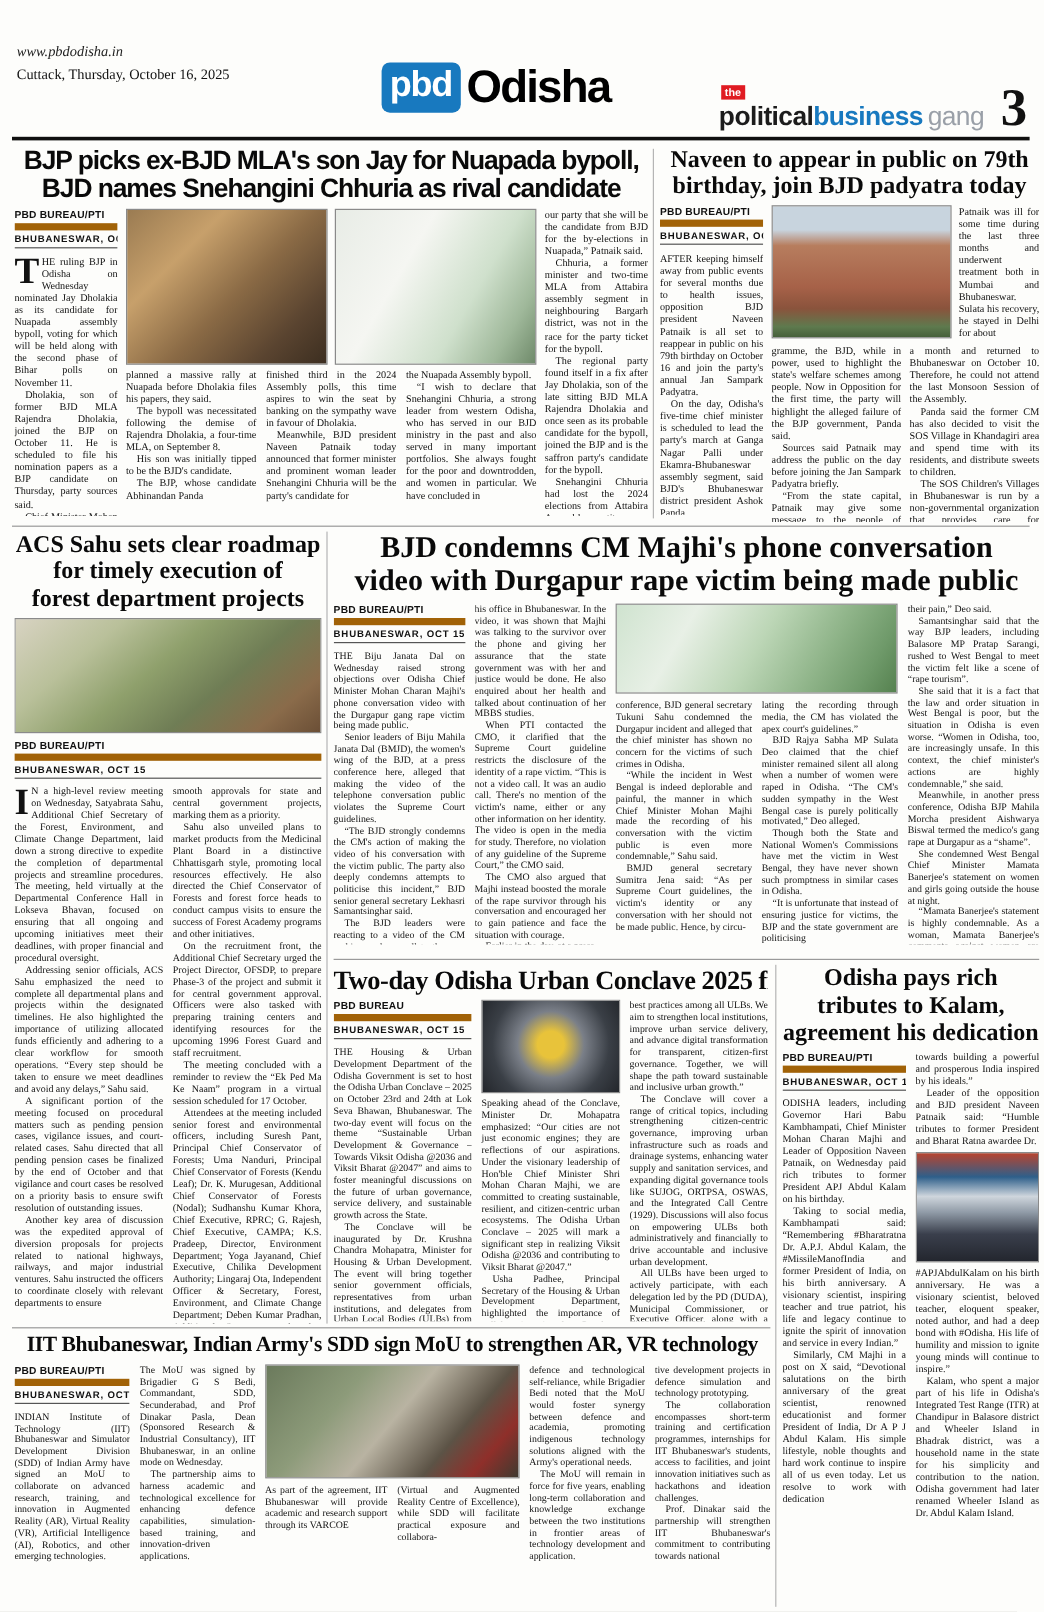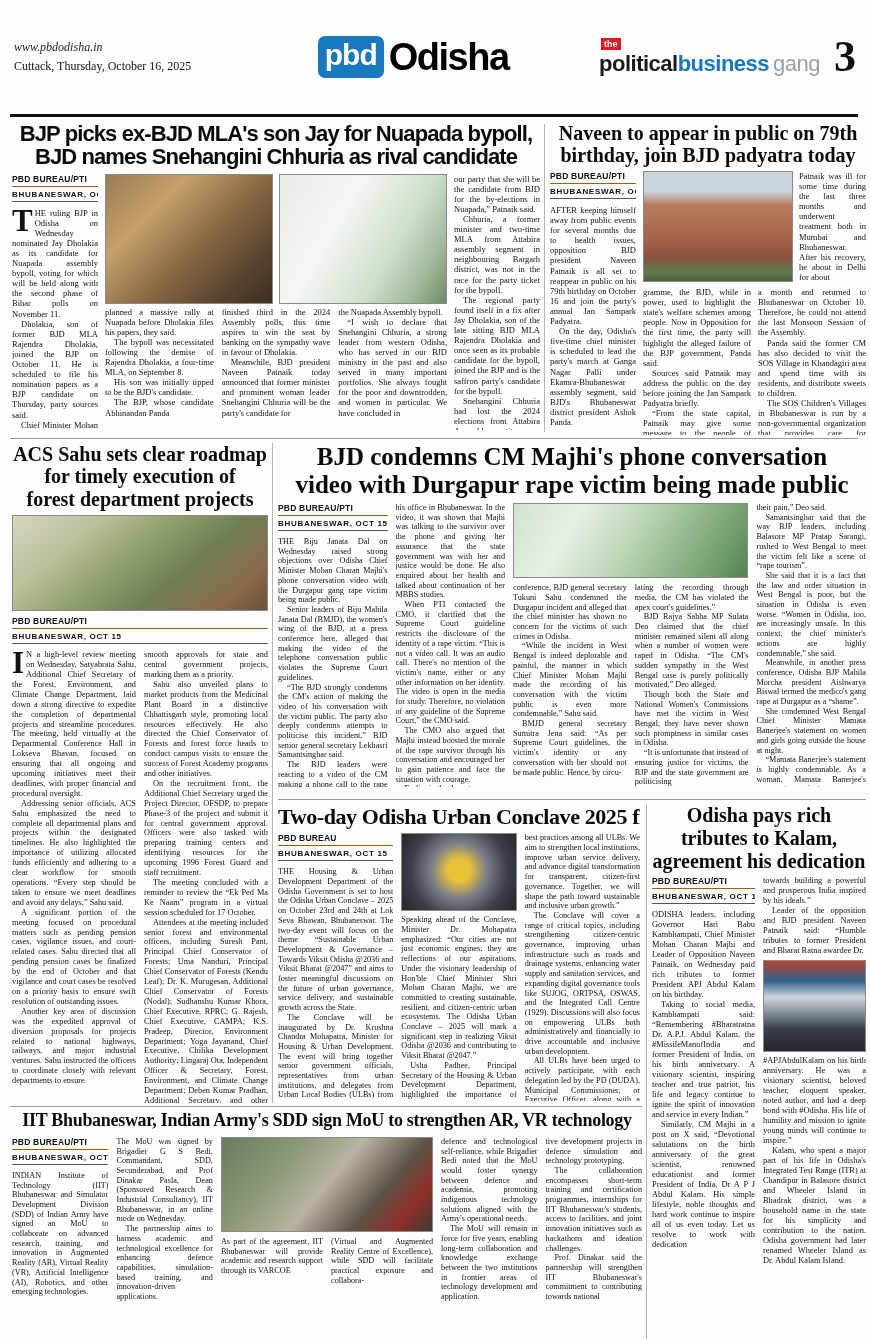--- a/index.html
+++ b/index.html
@@ -1,36 +1,36 @@
 <!DOCTYPE html>
 <html><head>
 <meta charset="utf-8">
 <style>
   html,body{margin:0;padding:0;background:#e8e8e4;}
   #page{position:relative;width:870px;height:1343px;background:#fdfdfb;margin:0 auto;overflow:hidden;font-family:"Liberation Serif",serif;color:#111;}
   
-  #masthead{position:absolute;left:14px;top:20px;width:842px;height:74px;display:flex;justify-content:space-between;align-items:center;}
+  #masthead{position:absolute;left:14px;top:36px;width:842px;height:74px;display:flex;justify-content:space-between;}
   .site-url{font-style:italic;font-size:12px;color:#222;}
   .edition{font-size:12px;color:#111;margin-top:4px;}
   .mast-logo{display:flex;align-items:center;padding-left:36px;}
   .pbd-box{display:inline-block;background:#1879bf;color:#fff;font-family:"Liberation Sans",sans-serif;font-weight:bold;font-size:30px;line-height:30px;padding:4px 7px 8px 7px;border-radius:7px;letter-spacing:-1px;}
   .logo-odisha{font-family:"Liberation Sans",sans-serif;font-weight:bold;font-size:38px;letter-spacing:-1.5px;color:#000;margin-left:5px;}
   .mast-brand{display:flex;align-items:flex-end;}
   .brand-stack{display:flex;flex-direction:column;align-items:flex-start;}
   .the-box{background:#e01b22;color:#fff;font-family:"Liberation Sans",sans-serif;font-weight:bold;font-size:9px;padding:1px 3px;margin-left:2px;margin-bottom:1px;}
   .brand-line{white-space:nowrap;font-family:"Liberation Sans",sans-serif;}
   .w-pol{font-weight:bold;font-size:22px;color:#1c1c1c;letter-spacing:-0.5px;}
   .w-bus{font-weight:bold;font-size:22px;color:#1879bf;letter-spacing:-0.5px;}
   .w-daily{font-size:22px;color:#9aa0a8;margin-left:4px;letter-spacing:-0.5px;}
   .page-num{font-family:"Liberation Serif",serif;font-size:44px;font-weight:bold;color:#111;margin-left:14px;line-height:40px;}
   #header-rule{position:absolute;left:10px;top:114px;width:848px;height:3px;background:#101010;}
   
   .article{position:absolute;overflow:hidden;}
   .hl{font-weight:bold;text-align:center;color:#0a0a0a;}
-  .byline{font-family:"Liberation Sans",sans-serif;font-weight:bold;font-size:8.5px;letter-spacing:.2px;color:#111;border-bottom:1px solid #a16207;padding-bottom:2px;margin-bottom:3px;white-space:nowrap;}
+  .byline{font-family:"Liberation Sans",sans-serif;font-weight:bold;font-size:8.5px;letter-spacing:.2px;color:#111;border-bottom:6px solid #a16207;padding-bottom:2px;margin-bottom:3px;white-space:nowrap;}
   .dateline{font-family:"Liberation Sans",sans-serif;font-weight:bold;font-size:8px;letter-spacing:.7px;color:#111;border-bottom:1px solid #555;padding-bottom:2px;margin-bottom:6px;white-space:nowrap;}
   .para{margin:0;text-align:justify;text-indent:9px;font-size:8.5px;line-height:10.1px;}
   .para:first-child{text-indent:0;}
   .dropcap::first-letter{float:left;font-size:31px;line-height:25px;font-weight:bold;padding-right:2px;}
   .col{overflow:hidden;}
   .photo{border:1px solid #8a8a8a;background-size:cover;}
   .rule-h{position:absolute;background:#9a9a9a;height:1px;}
   .rule-v{position:absolute;background:#b5b5b5;width:1px;}
   
   #a1{left:12px;top:122px;width:528px;height:313px;}
@@ -181,21 +181,21 @@
         <div>
             <p class="para">AFTER keeping himself away from public events for several months due to health issues, opposition BJD president Naveen Patnaik is all set to reappear in public on his 79th birthday on October 16 and join the party's annual Jan Sampark Padyatra.</p>
             <p class="para">On the day, Odisha's five-time chief minister is scheduled to lead the party's march at Ganga Nagar Palli under Ekamra-Bhubaneswar assembly segment, said BJD's Bhubaneswar district president Ashok Panda.</p>
             <p class="para">In a statement, the regional outfit appealed to people to join the BJD's march.</p>
           </div>
       </div>
       <div class="right">
         <div class="ph-row">
           <div class="photo ph-bhawan"></div>
           <div class="beside">
-              <p class="para">Patnaik was ill for some time during the last three months and underwent treatment both in Mumbai and Bhubaneswar. After his recovery, he about in Delhi for about</p>
+              <p class="para">Patnaik was ill for some time during the last three months and underwent treatment both in Mumbai and Bhubaneswar. Sulata his recovery, he stayed in Delhi for about</p>
             </div>
         </div>
         <div class="bot-cols">
           <div class="col">
               <p class="para">gramme, the BJD, while in power, used to highlight the state's welfare schemes among people. Now in Opposition for the first time, the party will highlight the alleged failure of the BJP government, Panda said.</p>
               <p class="para">Sources said Patnaik may address the public on the day before joining the Jan Sampark Padyatra briefly.</p>
               <p class="para">“From the state capital, Patnaik may give some message to the people of Nuapada where the bypoll is slated to be held on November 11,” a senior leader said.</p>
             </div>
           <div class="col">
               <p class="para">a month and returned to Bhubaneswar on October 10. Therefore, he could not attend the last Monsoon Session of the Assembly.</p>

